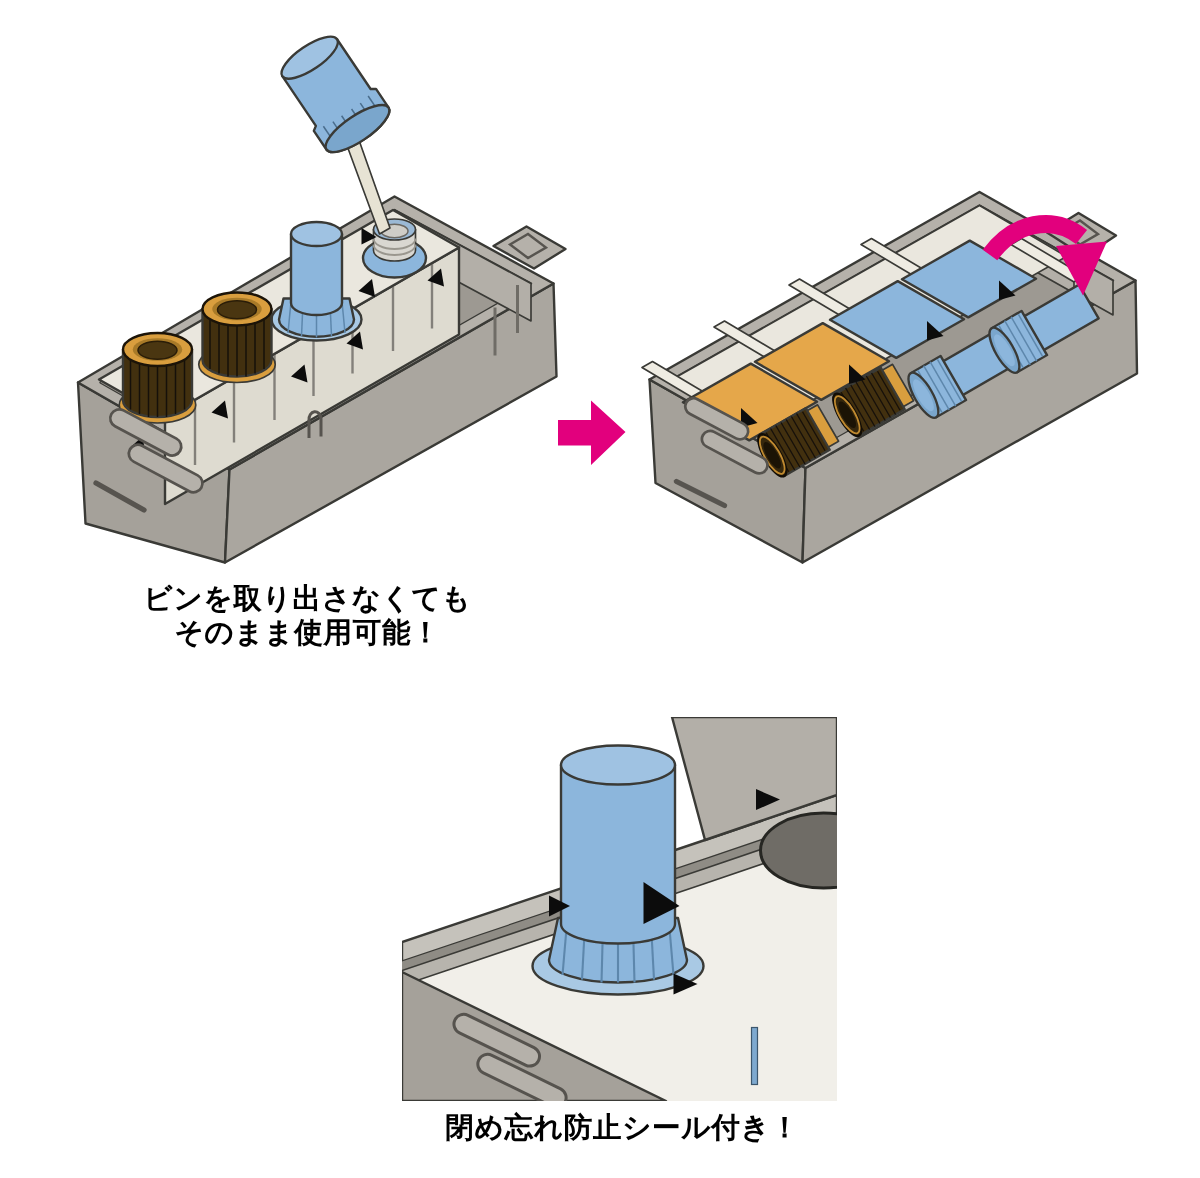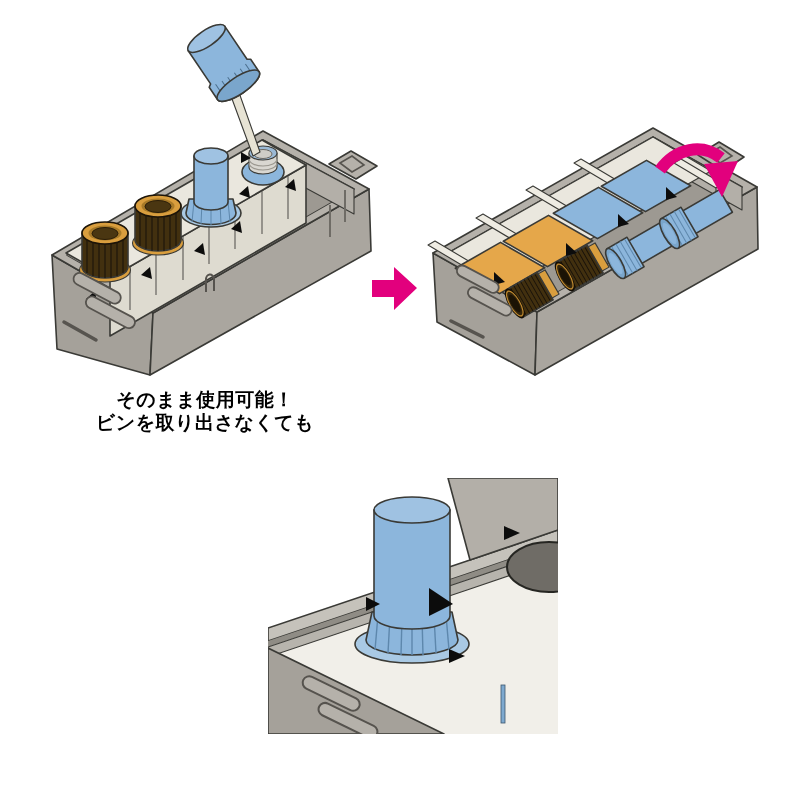--- a/index.html
+++ b/index.html
@@ -316,16 +316,17 @@
     <polygon class="outline" points="268,648 444,734 268,734" fill="var(--box-gray-dark)"></polygon>
     <g fill="var(--box-gray)" stroke="#56534e" stroke-width="2" stroke-linejoin="round">
       <g transform="rotate(26 340,705)">
         <rect x="296" y="692" width="62" height="13" rx="6.5"></rect>
         <rect x="322" y="709" width="64" height="13" rx="6.5"></rect>
       </g>
     </g>
   </svg>
 
   <div class="caption" style="left:40px;top:388px;width:330px">
+    <div>ビンを取り出さなくても</div>
     <div>そのまま使用可能！</div>
-    <div>ビンを取り出さなくても</div>
   </div>
+  <div class="caption" style="left:270px;top:741px;width:290px">閉め忘れ防止シール付き！</div>
 </div>
 
 </body></html>

